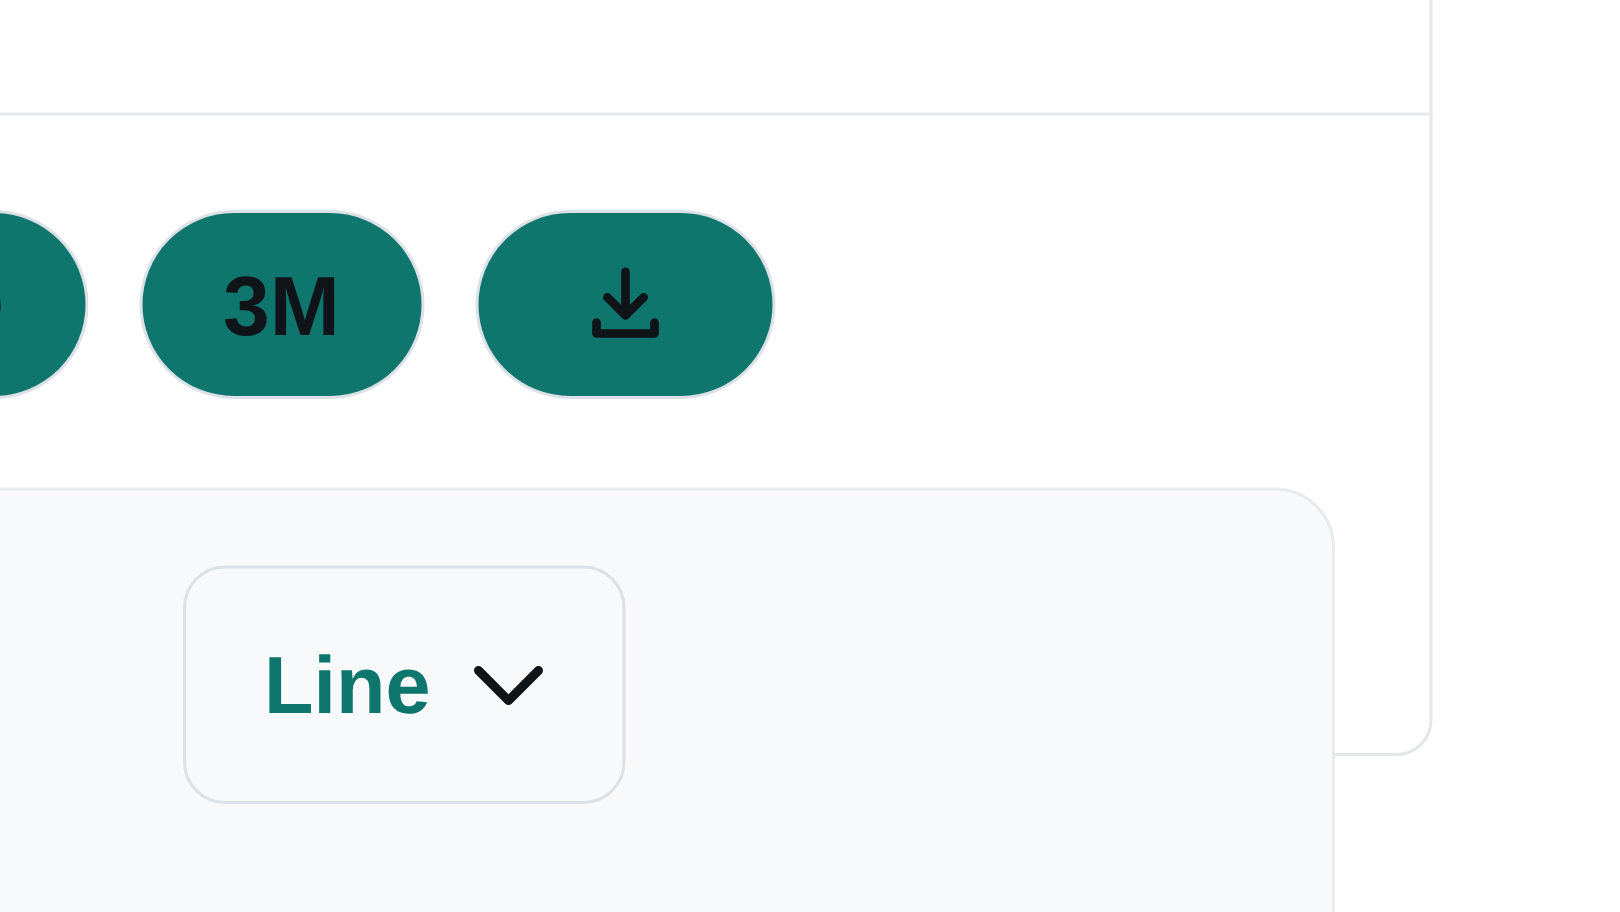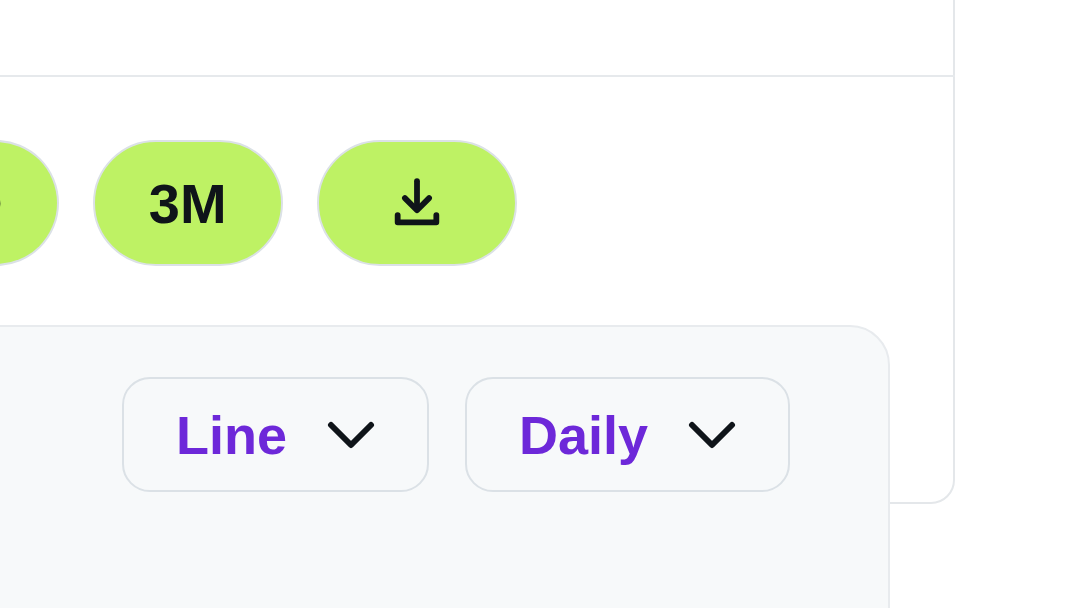--- a/index.html
+++ b/index.html
@@ -38,21 +38,21 @@
       top: 140px;
       left: -120px;
       display: flex;
       gap: 34px;
       align-items: center;
     }
     .pill {
       height: 126px;
       border: 2px solid #dbe1e6;
       border-radius: 64px;
-      background: #bef264;
+      background: #0f766e;
       display: flex;
       align-items: center;
       justify-content: center;
       font-size: 56px;
       font-weight: 700;
       color: #0f1419;
       padding: 0 54px;
       cursor: pointer;
       white-space: nowrap;
     }
@@ -84,31 +84,31 @@
       border-bottom-left-radius: 0;
     }
     .dropdown-row {
       position: absolute;
       top: 50px;
       left: 320px;
       display: flex;
       gap: 36px;
     }
     .dropdown {
-      height: 115px;
+      height: 159px;
       border: 2px solid #dbe1e6;
       border-radius: 28px;
       background: #f7f9fa;
       display: flex;
       align-items: center;
       justify-content: center;
-      gap: 40px;
+      gap: 28px;
       font-size: 54px;
       font-weight: 700;
-      color: #6d28d9;
+      color: #0f766e;
       padding: 0 52px;
       cursor: pointer;
       white-space: nowrap;
     }
     .chevron-svg {
       width: 48px;
       height: 30px;
     }
   </style>
 </head>
@@ -135,20 +135,14 @@
 </div>
 
 <div class="card">
   <div class="dropdown-row">
     <button class="dropdown">
       <span>Line</span>
       <svg class="chevron-svg" viewBox="0 0 24 14" fill="none" stroke="#0f1419" stroke-width="3" stroke-linecap="round" stroke-linejoin="round">
         <path d="M2 2 L12 12 L22 2"></path>
       </svg>
     </button>
-    <button class="dropdown">
-      <span>Daily</span>
-      <svg class="chevron-svg" viewBox="0 0 24 14" fill="none" stroke="#0f1419" stroke-width="3" stroke-linecap="round" stroke-linejoin="round">
-        <path d="M2 2 L12 12 L22 2"></path>
-      </svg>
-    </button>
   </div>
 </div>
 
 </body></html>

